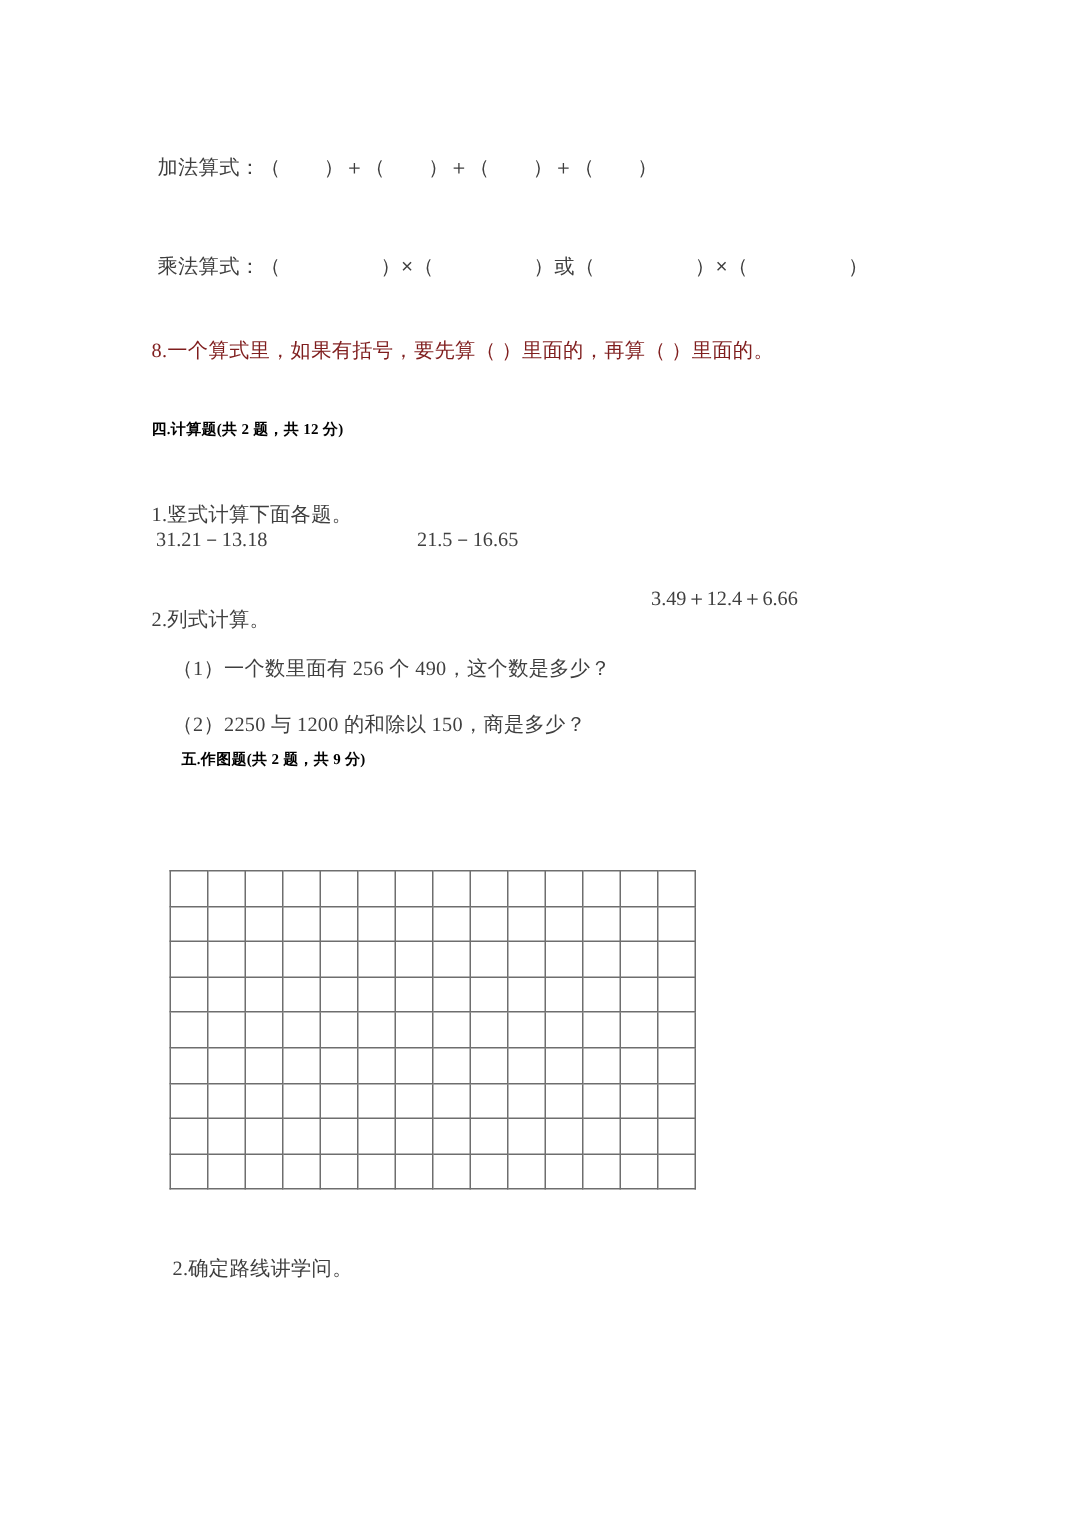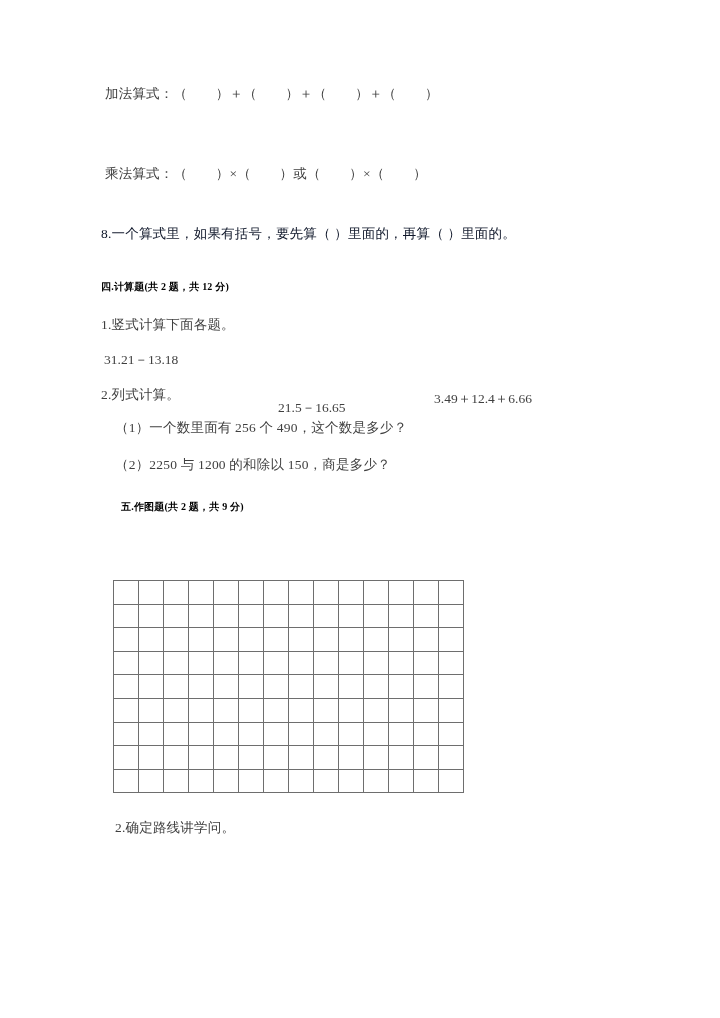--- a/index.html
+++ b/index.html
@@ -24,27 +24,28 @@
   }
 
   
   .line {
     position: absolute;
     font-size: 13.5px;
     line-height: 20px;
     color: #3f3f3f;
     white-space: pre;
     letter-spacing: 0.2px;
+    margin-top: 18px;
   }
 
   .wrapline {
     position: absolute;
     font-size: 13.5px;
     line-height: 19px;
-    color: #0f172a;
+    color: #7f1d1d;
     letter-spacing: 0.2px;
   }
 
   .section-head {
     position: absolute;
     font-size: 10px;
     line-height: 20px;
     font-weight: bold;
     color: #000000;
     white-space: pre;
@@ -82,31 +83,31 @@
     color: #3f3f3f;
   }
 </style>
 </head>
 <body>
 
 <div class="page">
 
   <div class="line" style="left:105px; top:84px;">加法算式：（        ）＋（        ）＋（        ）＋（        ）</div>
 
-  <div class="line" style="left:105px; top:164px;">乘法算式：（        ）×（        ）或（        ）×（        ）</div>
+  <div class="line" style="left:105px; top:152px;font-family:Liberation Mono, monospace;">乘法算式：（        ）×（        ）或（        ）×（        ）</div>
 
   <div class="wrapline" style="left:101px; top:224px; width:512px;">8.一个算式里，如果有括号，要先算（        ）里面的，再算（        ）里面的。</div>
 
   <div class="section-head" style="left:101px; top:277px;">四.计算题(共 2 题，共 12 分)</div>
 
   <div class="line" style="left:101px; top:315px;">1.竖式计算下面各题。</div>
 
   <div class="eq" style="left:104px; top:350px;">31.21－13.18</div>
 
-  <div class="eq" style="left:278px; top:350px;margin-top:48px;">21.5－16.65</div>
+  <div class="eq" style="left:278px; top:350px;">21.5－16.65</div>
 
   <div class="eq" style="left:434px; top:350px;margin-top:39px;">3.49＋12.4＋6.66</div>
 
   <div class="line" style="left:101px; top:385px;">2.列式计算。</div>
 
   <div class="line" style="left:115px; top:418px;">（1）一个数里面有 256 个 490，这个数是多少？</div>
 
   <div class="line" style="left:115px; top:455px;">（2）2250 与 1200 的和除以 150，商是多少？</div>
 
   <div class="section-head" style="left:101px; top:497px;margin-left:20px;">五.作图题(共 2 题，共 9 分)</div>

